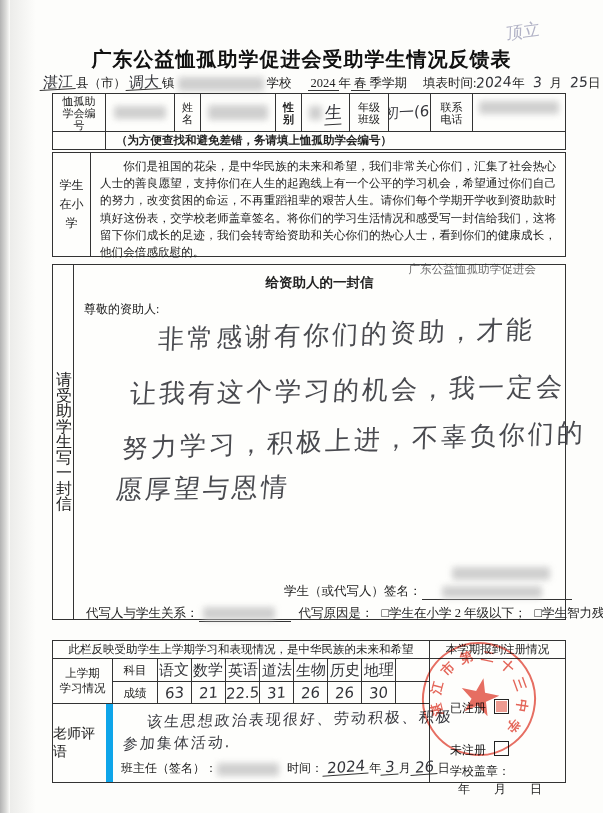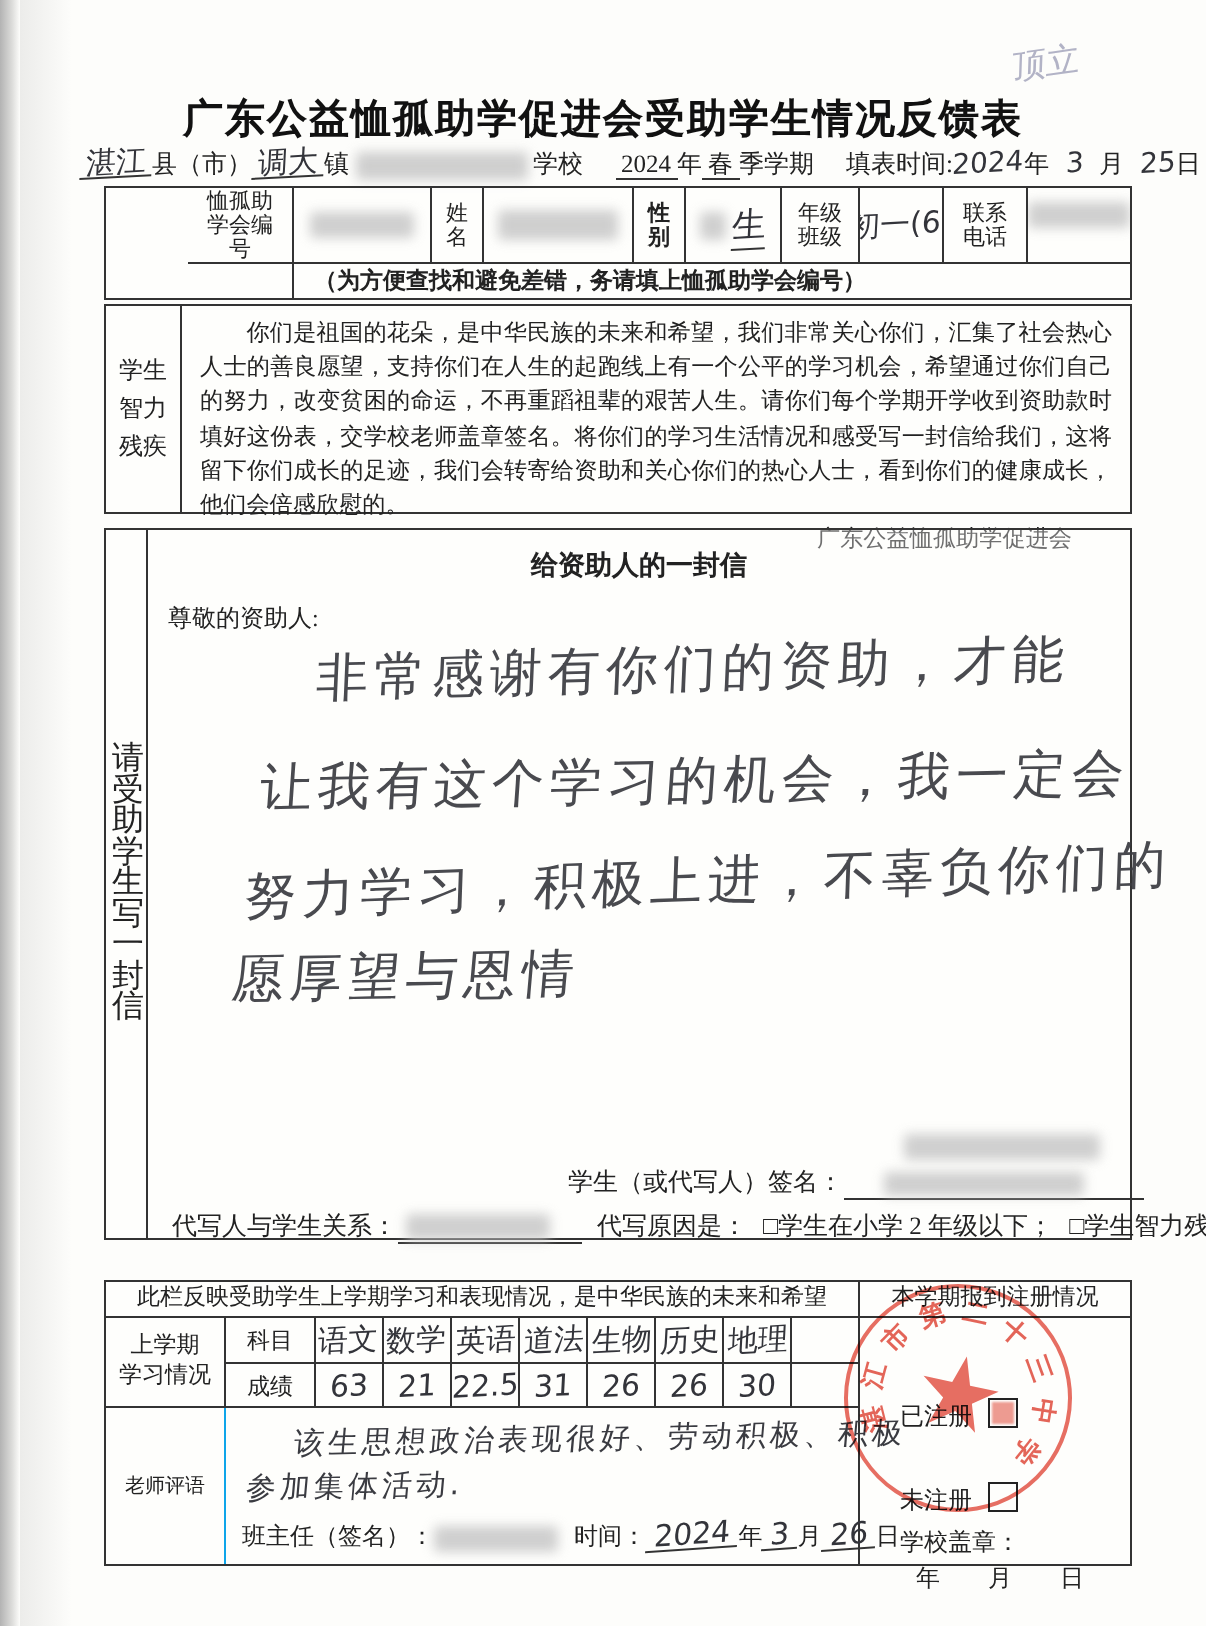--- a/index.html
+++ b/index.html
@@ -24,21 +24,21 @@
       font-size:20px; font-weight:bold; letter-spacing:1px; color:#111;}
 
   .school-line{position:absolute; top:74px; left:40px; width:530px; font-size:12.5px;
       white-space:nowrap; color:#222;}
   .school-line .hw{font-size:15px;}
   .u{border-bottom:1px solid #333; padding:0 3px; display:inline-block; line-height:13px;}
   .gap16{display:inline-block;width:16px;} .gap8{display:inline-block;width:8px;}
 
   
   .tbl{position:absolute; left:52px; width:514px; border:1.6px solid #333; box-sizing:border-box; background:rgba(255,255,255,.35);}
-  .info{top:93px; height:57px;padding-left:41px;}
+  .info{top:93px; height:57px;}
   .info-row1{display:flex; height:38px; border-bottom:1px solid #333; box-sizing:border-box;}
   .info-row2{display:flex; height:17px; box-sizing:border-box; align-items:center;}
   .cell{border-right:1px solid #333; box-sizing:border-box; display:flex; align-items:center; justify-content:center; overflow:hidden;}
   .cell:last-child{border-right:none;font-weight:bold;}
   .lbl{font-size:11px; line-height:12px; text-align:center;}
   .wrapv{word-break:break-all; text-align:center;}
   .note-cell{border-right:none; justify-content:flex-start; padding-left:10px; font-size:11.5px;}
 
   
   .msg{top:152px; height:105px; display:flex;}
@@ -66,21 +66,21 @@
   .rep-h{height:18px; border-bottom:1px solid #333; box-sizing:border-box; text-align:center; font-size:11.5px; line-height:17px;}
   .grades{display:flex; height:45px; border-bottom:1px solid #333; box-sizing:border-box;}
   .sem-label{width:60px; border-right:1px solid #333; box-sizing:border-box; display:flex; align-items:center; justify-content:center;}
   .sem-label div{font-size:11.5px; line-height:15px; text-align:center;}
   .ggrid{flex:1; display:grid; grid-template-columns:44px repeat(8,1fr); grid-template-rows:23px 22px;}
   .gc{border-left:1px solid #333; box-sizing:border-box; display:flex; align-items:center; justify-content:center; font-size:11.5px;}
   .gc.first{border-left:none;}
   .gc.r1{border-bottom:1px solid #333;}
   .gc .hw{font-size:15px; letter-spacing:0;}
   .teacher{flex:1; display:flex;}
-  .teacher-label{width:60px; border-right:1px solid #0ea5e9; box-sizing:border-box; display:flex; align-items:center; justify-content:center; font-size:10px;}
+  .teacher-label{width:60px; border-right:7px solid #0ea5e9; box-sizing:border-box; display:flex; align-items:center; justify-content:center; font-size:14px;}
   .teacher-main{flex:1; position:relative;}
   .cmt{position:absolute; font-size:15px; letter-spacing:2px; white-space:nowrap;
       font-family:"DejaVu Sans",sans-serif; color:#3a3b41; transform:rotate(-1deg) skewX(-6deg);}
   .head-line{position:absolute; bottom:5px; left:8px; font-size:12px; white-space:nowrap;}
   .hw-d{font-family:"DejaVu Sans",sans-serif; color:#33343a; display:inline-block;
       transform:rotate(-4deg) skewX(-8deg); font-size:15px; border-bottom:1px solid #333; padding:0 4px; line-height:14px;}
 
   .rep-right{flex:1; display:flex; flex-direction:column;}
   .reg-body{flex:1; position:relative; font-size:12px;}
   .reg-row{position:absolute; left:20px; white-space:nowrap;}
@@ -148,21 +148,21 @@
     <div class="info-row2">
       <div class="cell" style="width:53px;height:100%;"></div>
       <div class="cell note-cell" style="flex:1;height:100%;">
         <span>（为方便查找和避免差错，务请填上恤孤助学会编号）</span>
       </div>
     </div>
   </div>
 
   <div class="tbl msg">
     <div class="msg-label">
-      <div>学生智力残疾</div>
+      <div>学生在小学</div>
     </div>
     <div class="msg-body">
       <p>你们是祖国的花朵，是中华民族的未来和希望，我们非常关心你们，汇集了社会热心人士的善良愿望，支持你们在人生的起跑线上有一个公平的学习机会，希望通过你们自己的努力，改变贫困的命运，不再重蹈祖辈的艰苦人生。请你们每个学期开学收到资助款时填好这份表，交学校老师盖章签名。将你们的学习生活情况和感受写一封信给我们，这将留下你们成长的足迹，我们会转寄给资助和关心你们的热心人士，看到你们的健康成长，他们会倍感欣慰的。</p>
       <div class="msg-sign">广东公益恤孤助学促进会</div>
     </div>
   </div>
 
   <div class="tbl letter">
     <div class="letter-side">
       <div>请受助学生写一封信</div>

